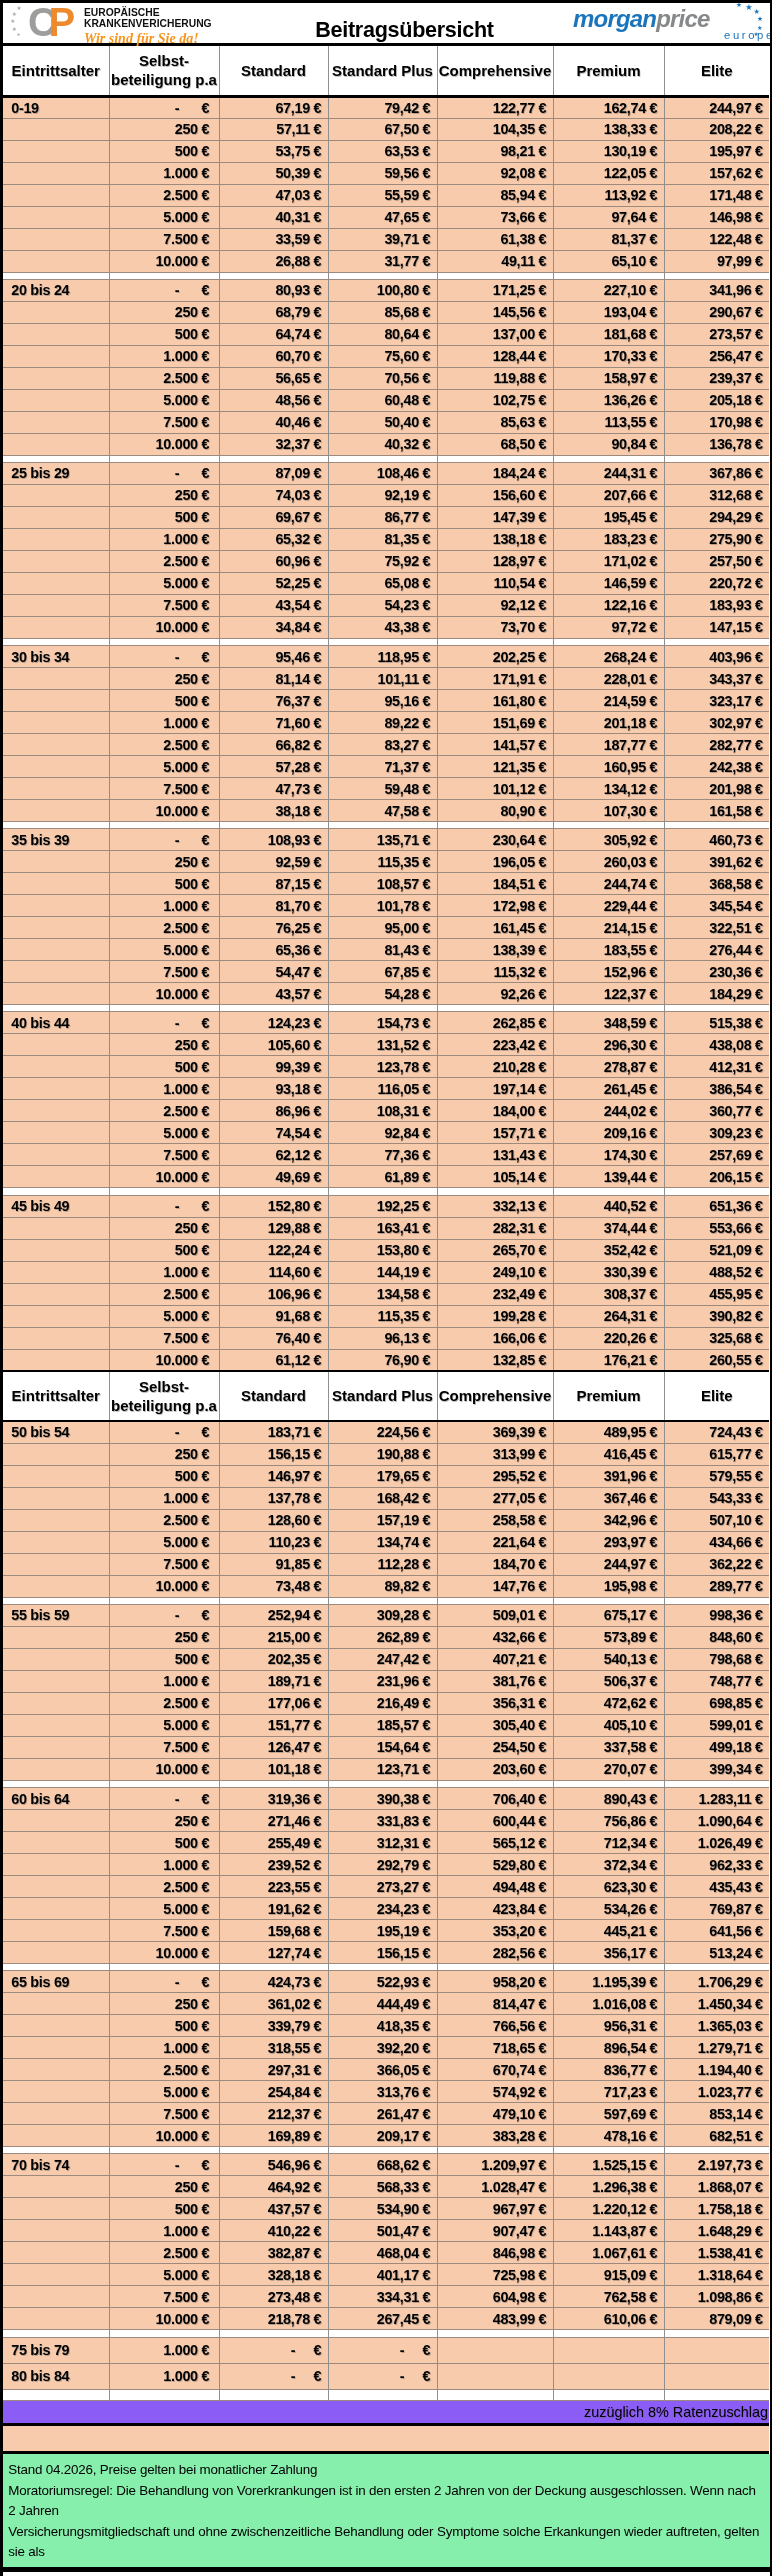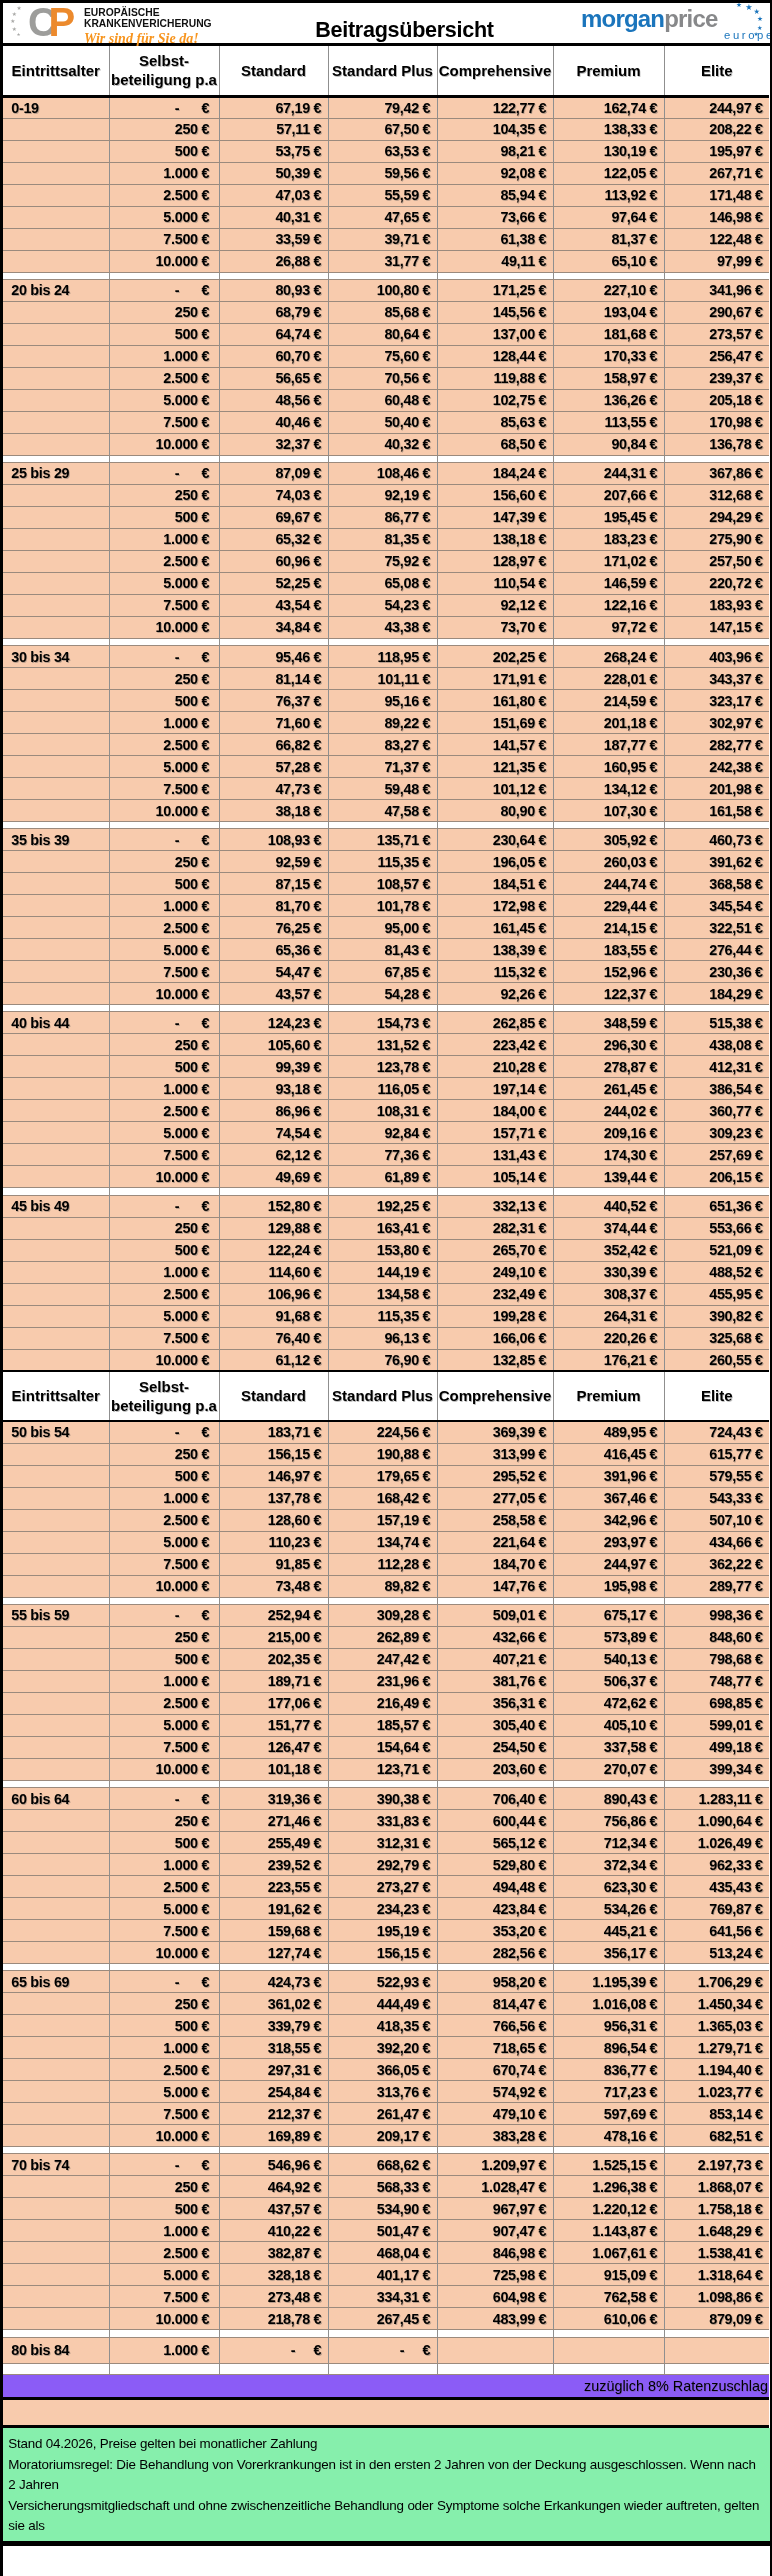--- a/index.html
+++ b/index.html
@@ -25,21 +25,21 @@
   .ekv-stars .s4 { left: 1.5px;  top: 20.6px; }
   .ekv-stars .s5 { left: 6.2px; top: 27px; font-size: 4.6px; }
   .cp-mono { position: absolute; left: 25px; top: -2.1px; font-size: 40px; font-weight: bold; letter-spacing: -3.1px; line-height: 42px; }
   .cp-c { color: #9d9d9b; }
   .cp-p { color: #ec8a2d; margin-left: -5.2px; }
   .ekv-text { position: absolute; left: 81px; top: 4.1px; }
   .ekv-name { font-size: 10.3px; font-weight: bold; color: #111; line-height: 11.3px; letter-spacing: 0px; }
   .ekv-tagline { font-size: 14px; font-weight: bold; font-style: italic; color: #f7941d; margin-top: 1px; font-family: "Liberation Serif", serif; }
   .band-title { flex: 1; text-align: center; font-size: 21.6px; font-weight: bold; color: #000; letter-spacing: -0.3px; }
   .brand-right { position: relative; width: 206px; height: 40px; flex: none; }
-  .mp-words { position: absolute; left: 17px; top: 4.1px; font-size: 24px; font-weight: bold; letter-spacing: -0.8px; line-height: 24px; }
+  .mp-words { position: absolute; left: 9px; top: 4.1px; font-size: 24px; font-weight: bold; letter-spacing: -0.8px; line-height: 24px; font-style: italic; }
   .mp-morgan { color: #1b75bc; }
   .mp-price { color: #87888a; }
   .mp-europe { position: absolute; left: 112px; top: 26px; font-size: 11.3px; color: #1b75bc; letter-spacing: 2.6px; margin-left: 48px; }
   .mp-stars { position: absolute; left: 170px; top: 0; width: 31px; height: 40px; color: #1b75bc; }
   .mp-stars span { position: absolute; }
   .mp-stars span::before { content: "★"; }
   .mp-stars .t1 { left: 2.1px;  top: -2.1px; font-size: 6.7px; }
   .mp-stars .t2 { left: 11.3px; top: -1px; font-size: 8.2px; }
   .mp-stars .t3 { left: 19.6px; top: 4.1px;  font-size: 7.2px; }
   .mp-stars .t4 { left: 23px; top: 12.4px; font-size: 6.7px; }
@@ -166,21 +166,21 @@
           <td class="pricecell">130,19 €</td>
           <td class="pricecell">195,97 €</td>
         </tr>
         <tr class="data-row">
           <td class="agecell"></td>
           <td class="dedcell">1.000 €</td>
           <td class="pricecell">50,39 €</td>
           <td class="pricecell">59,56 €</td>
           <td class="pricecell">92,08 €</td>
           <td class="pricecell">122,05 €</td>
-          <td class="pricecell">267,71 €</td>
+          <td class="pricecell">157,62 €</td>
         </tr>
         <tr class="data-row">
           <td class="agecell"></td>
           <td class="dedcell">2.500 €</td>
           <td class="pricecell">47,03 €</td>
           <td class="pricecell">55,59 €</td>
           <td class="pricecell">85,94 €</td>
           <td class="pricecell">113,92 €</td>
           <td class="pricecell">171,48 €</td>
         </tr>
@@ -1104,20 +1104,29 @@
           <td class="pricecell">879,09 €</td>
         </tr>
         <tr class="gap-row">
           <td class="gapcell"></td>
           <td class="gapcell"></td>
           <td class="gapcell"></td>
           <td class="gapcell"></td>
           <td class="gapcell"></td>
           <td class="gapcell"></td>
           <td class="gapcell"></td>
+        </tr>
+        <tr class="data-row special-row">
+          <td class="agecell">75 bis 79</td>
+          <td class="dedcell">1.000 €</td>
+          <td class="pricecell">-     €</td>
+          <td class="pricecell">-     €</td>
+          <td class="pricecell"></td>
+          <td class="pricecell"></td>
+          <td class="pricecell"></td>
         </tr>
         <tr class="data-row special-row">
           <td class="agecell">80 bis 84</td>
           <td class="dedcell">1.000 €</td>
           <td class="pricecell">-     €</td>
           <td class="pricecell">-     €</td>
           <td class="pricecell"></td>
           <td class="pricecell"></td>
           <td class="pricecell"></td>
         </tr>

